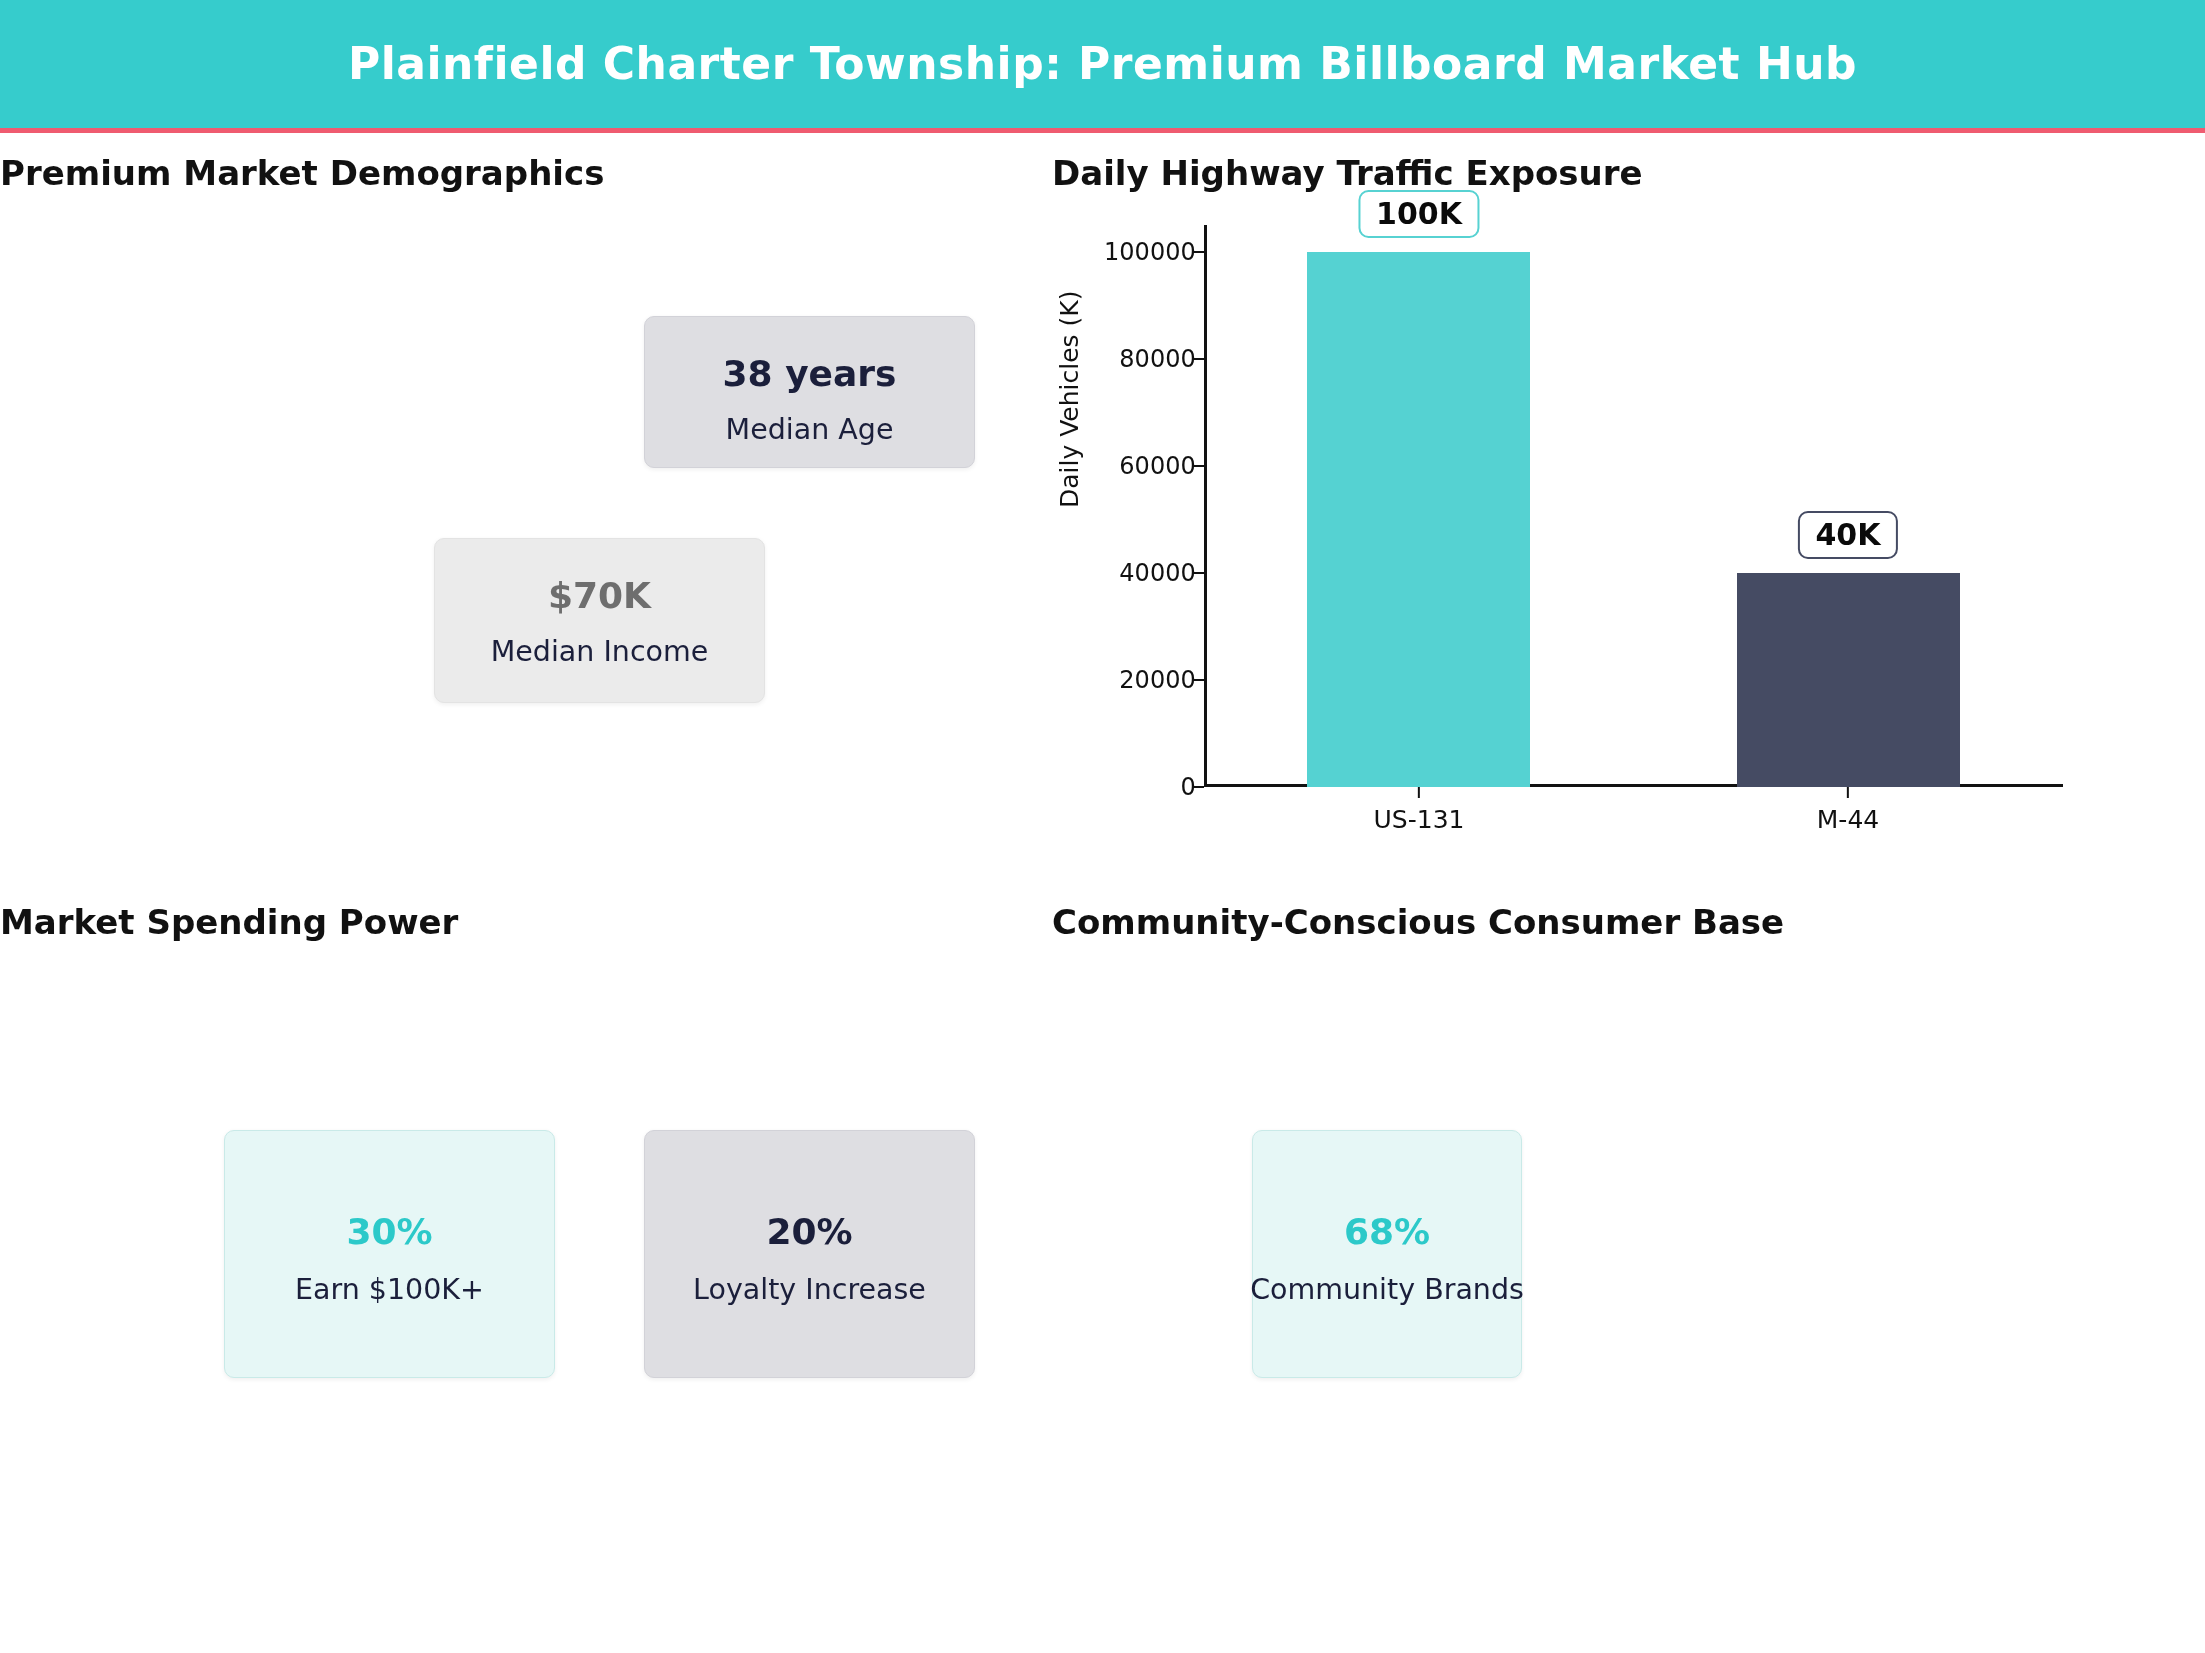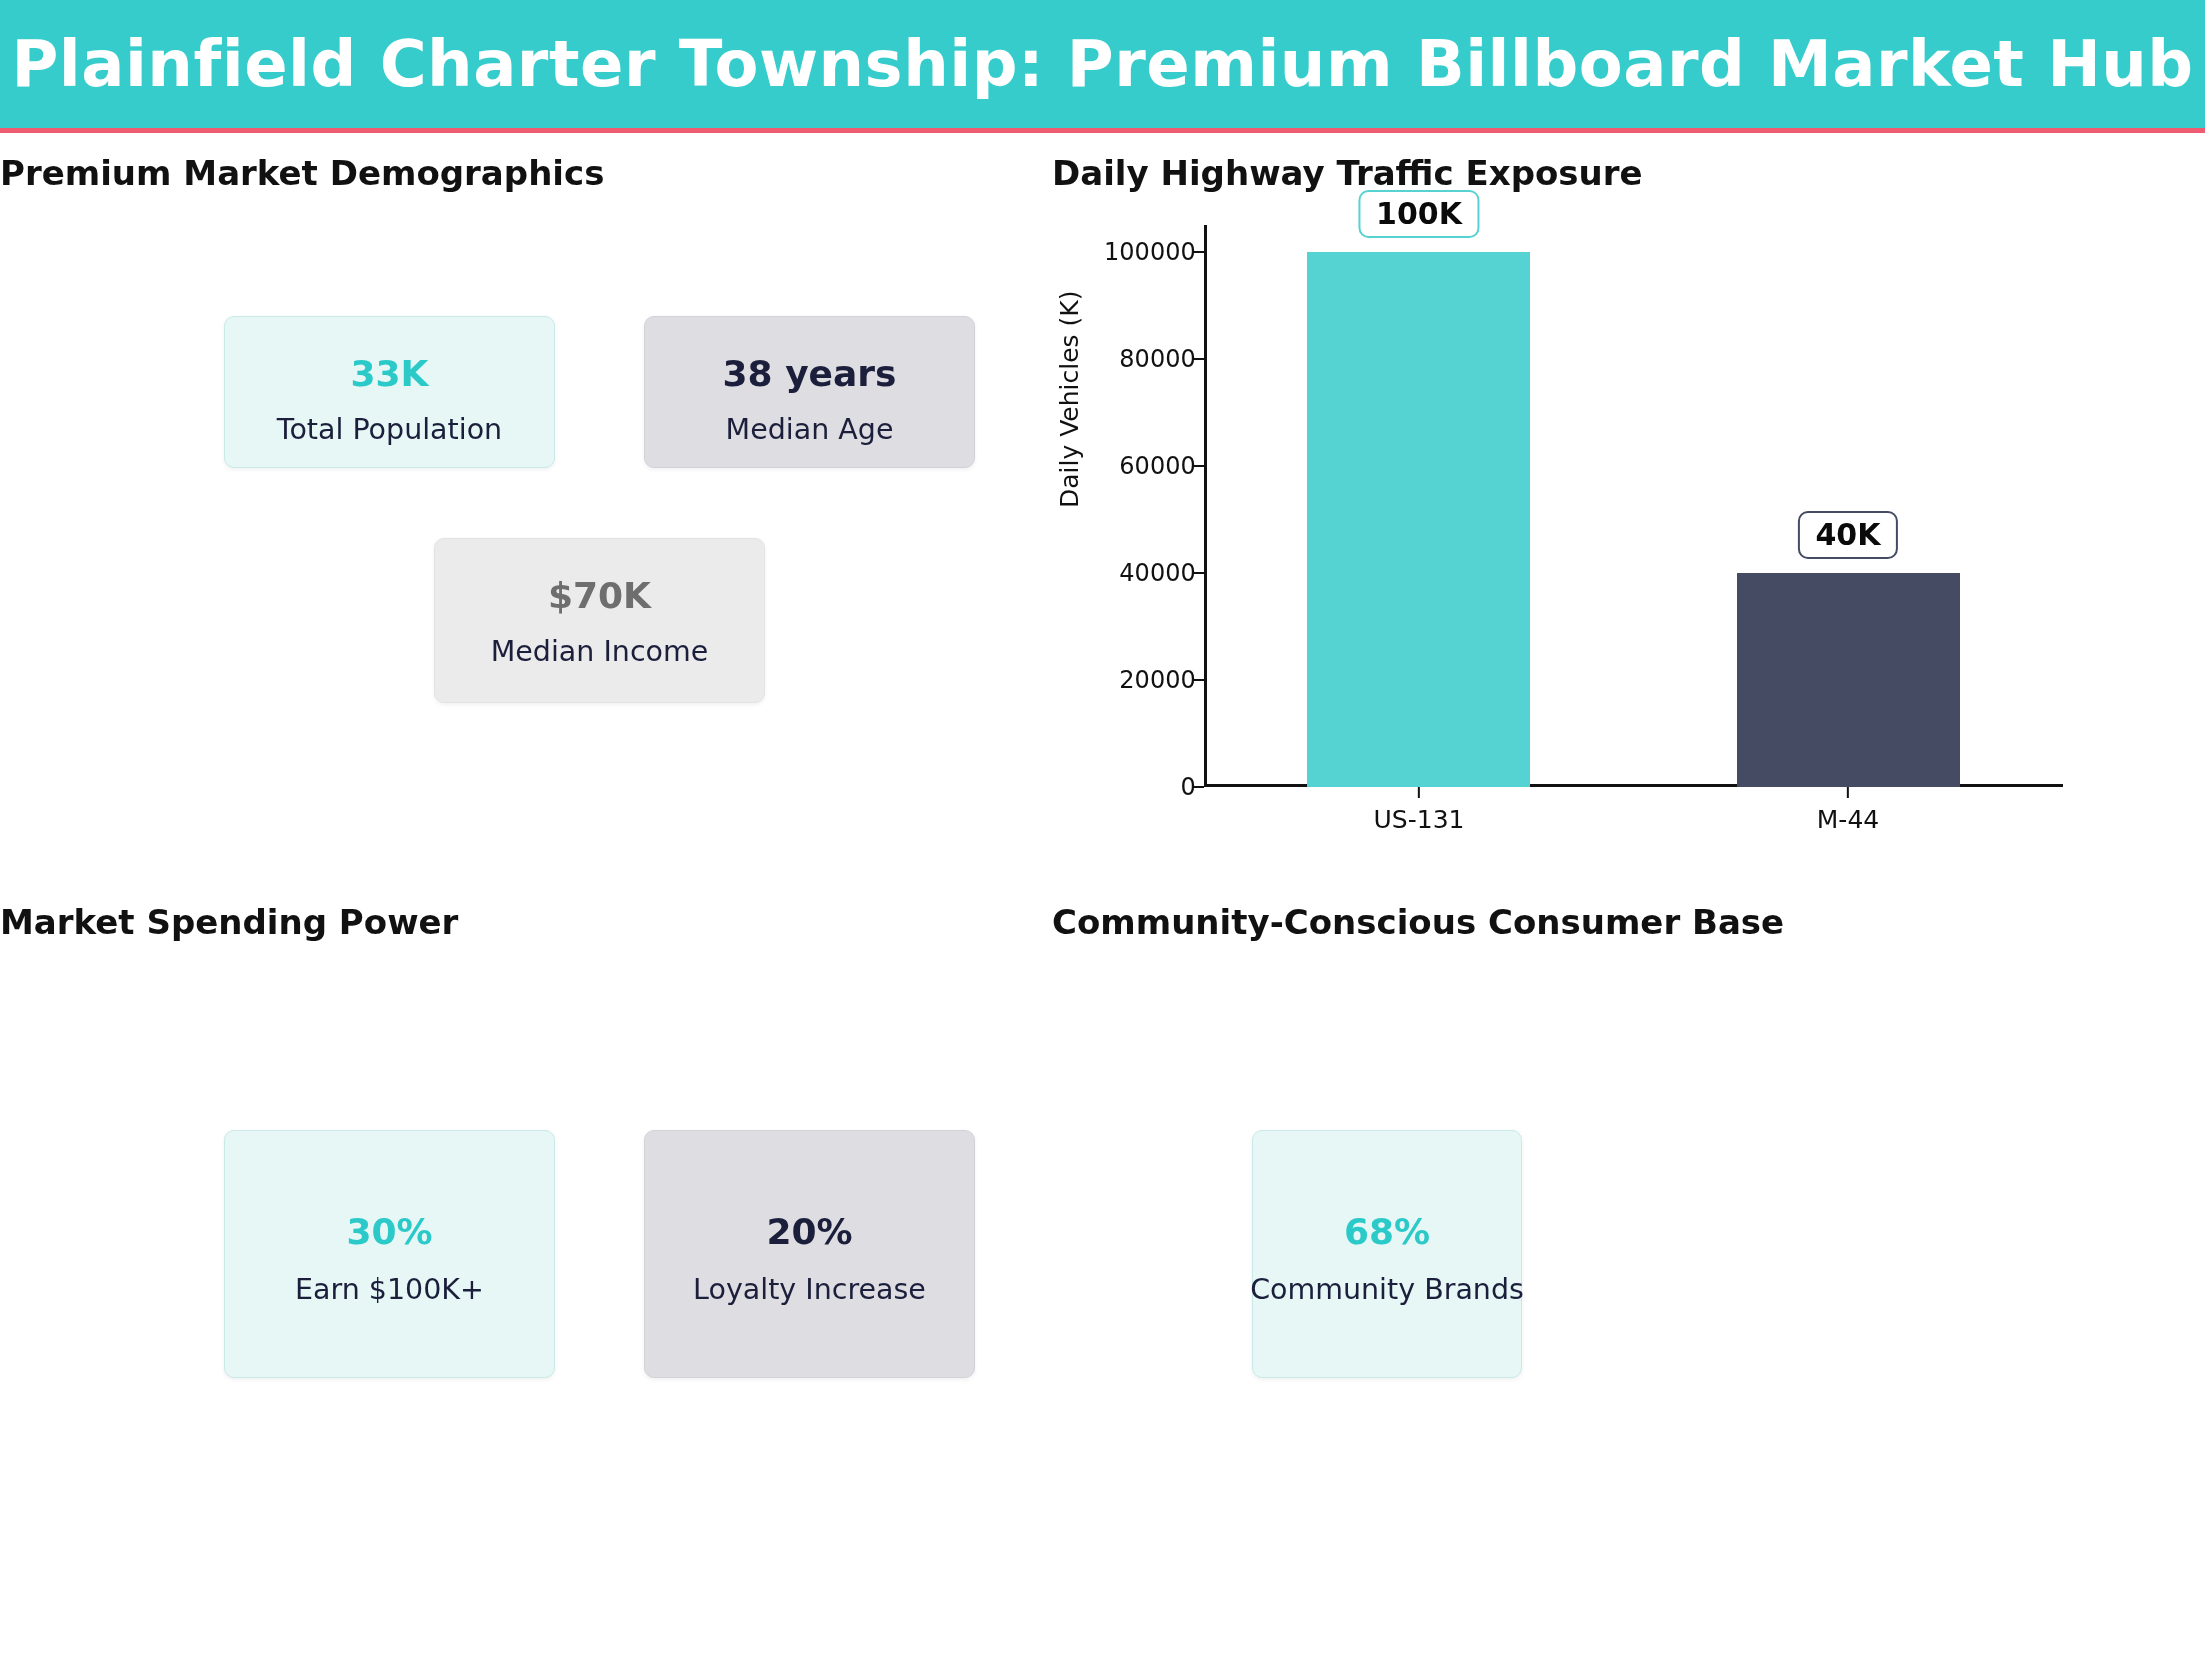--- a/index.html
+++ b/index.html
@@ -12,21 +12,21 @@
   #root { position: relative; width: 2205px; height: 1654px; background: #fff; }
 
   
   .header {
     position: absolute; left: 0; top: 0; width: 2205px; height: 128px;
     background: #36CCCC;
     display: flex; align-items: center; justify-content: center;
   }
   .header-title {
     color: #ffffff;
-    font-size: 64px;
+    font-size: 44px;
     font-weight: bold;
     letter-spacing: 0.5px;
     line-height: 1;
     white-space: nowrap;
     text-align: left;
   }
   .header-rule {
     position: absolute; left: 0; top: 128px; width: 2205px; height: 4.6px;
     background: #EF5B70;
   }
@@ -189,24 +189,20 @@
 
   <div class="header">
     <div class="header-title">Plainfield Charter Township: Premium Billboard Market Hub</div>
   </div>
   <div class="header-rule"></div>
 
   <div class="panel p-tl">
     <div class="panel-title">Premium Market Demographics</div>
   </div>
 
-  <div class="card teal c-pop">
-    <div class="card-value v-teal pad-sm">33K</div>
-    <div class="card-label l-navy pad-sm">Total Population</div>
-  </div>
 
   <div class="card gray c-age">
     <div class="card-value v-navy pad-sm">38 years</div>
     <div class="card-label l-navy pad-sm">Median Age</div>
   </div>
 
   <div class="card lightgray c-income">
     <div class="card-value v-gray pad-sm">$70K</div>
     <div class="card-label l-navy pad-sm">Median Income</div>
   </div>

